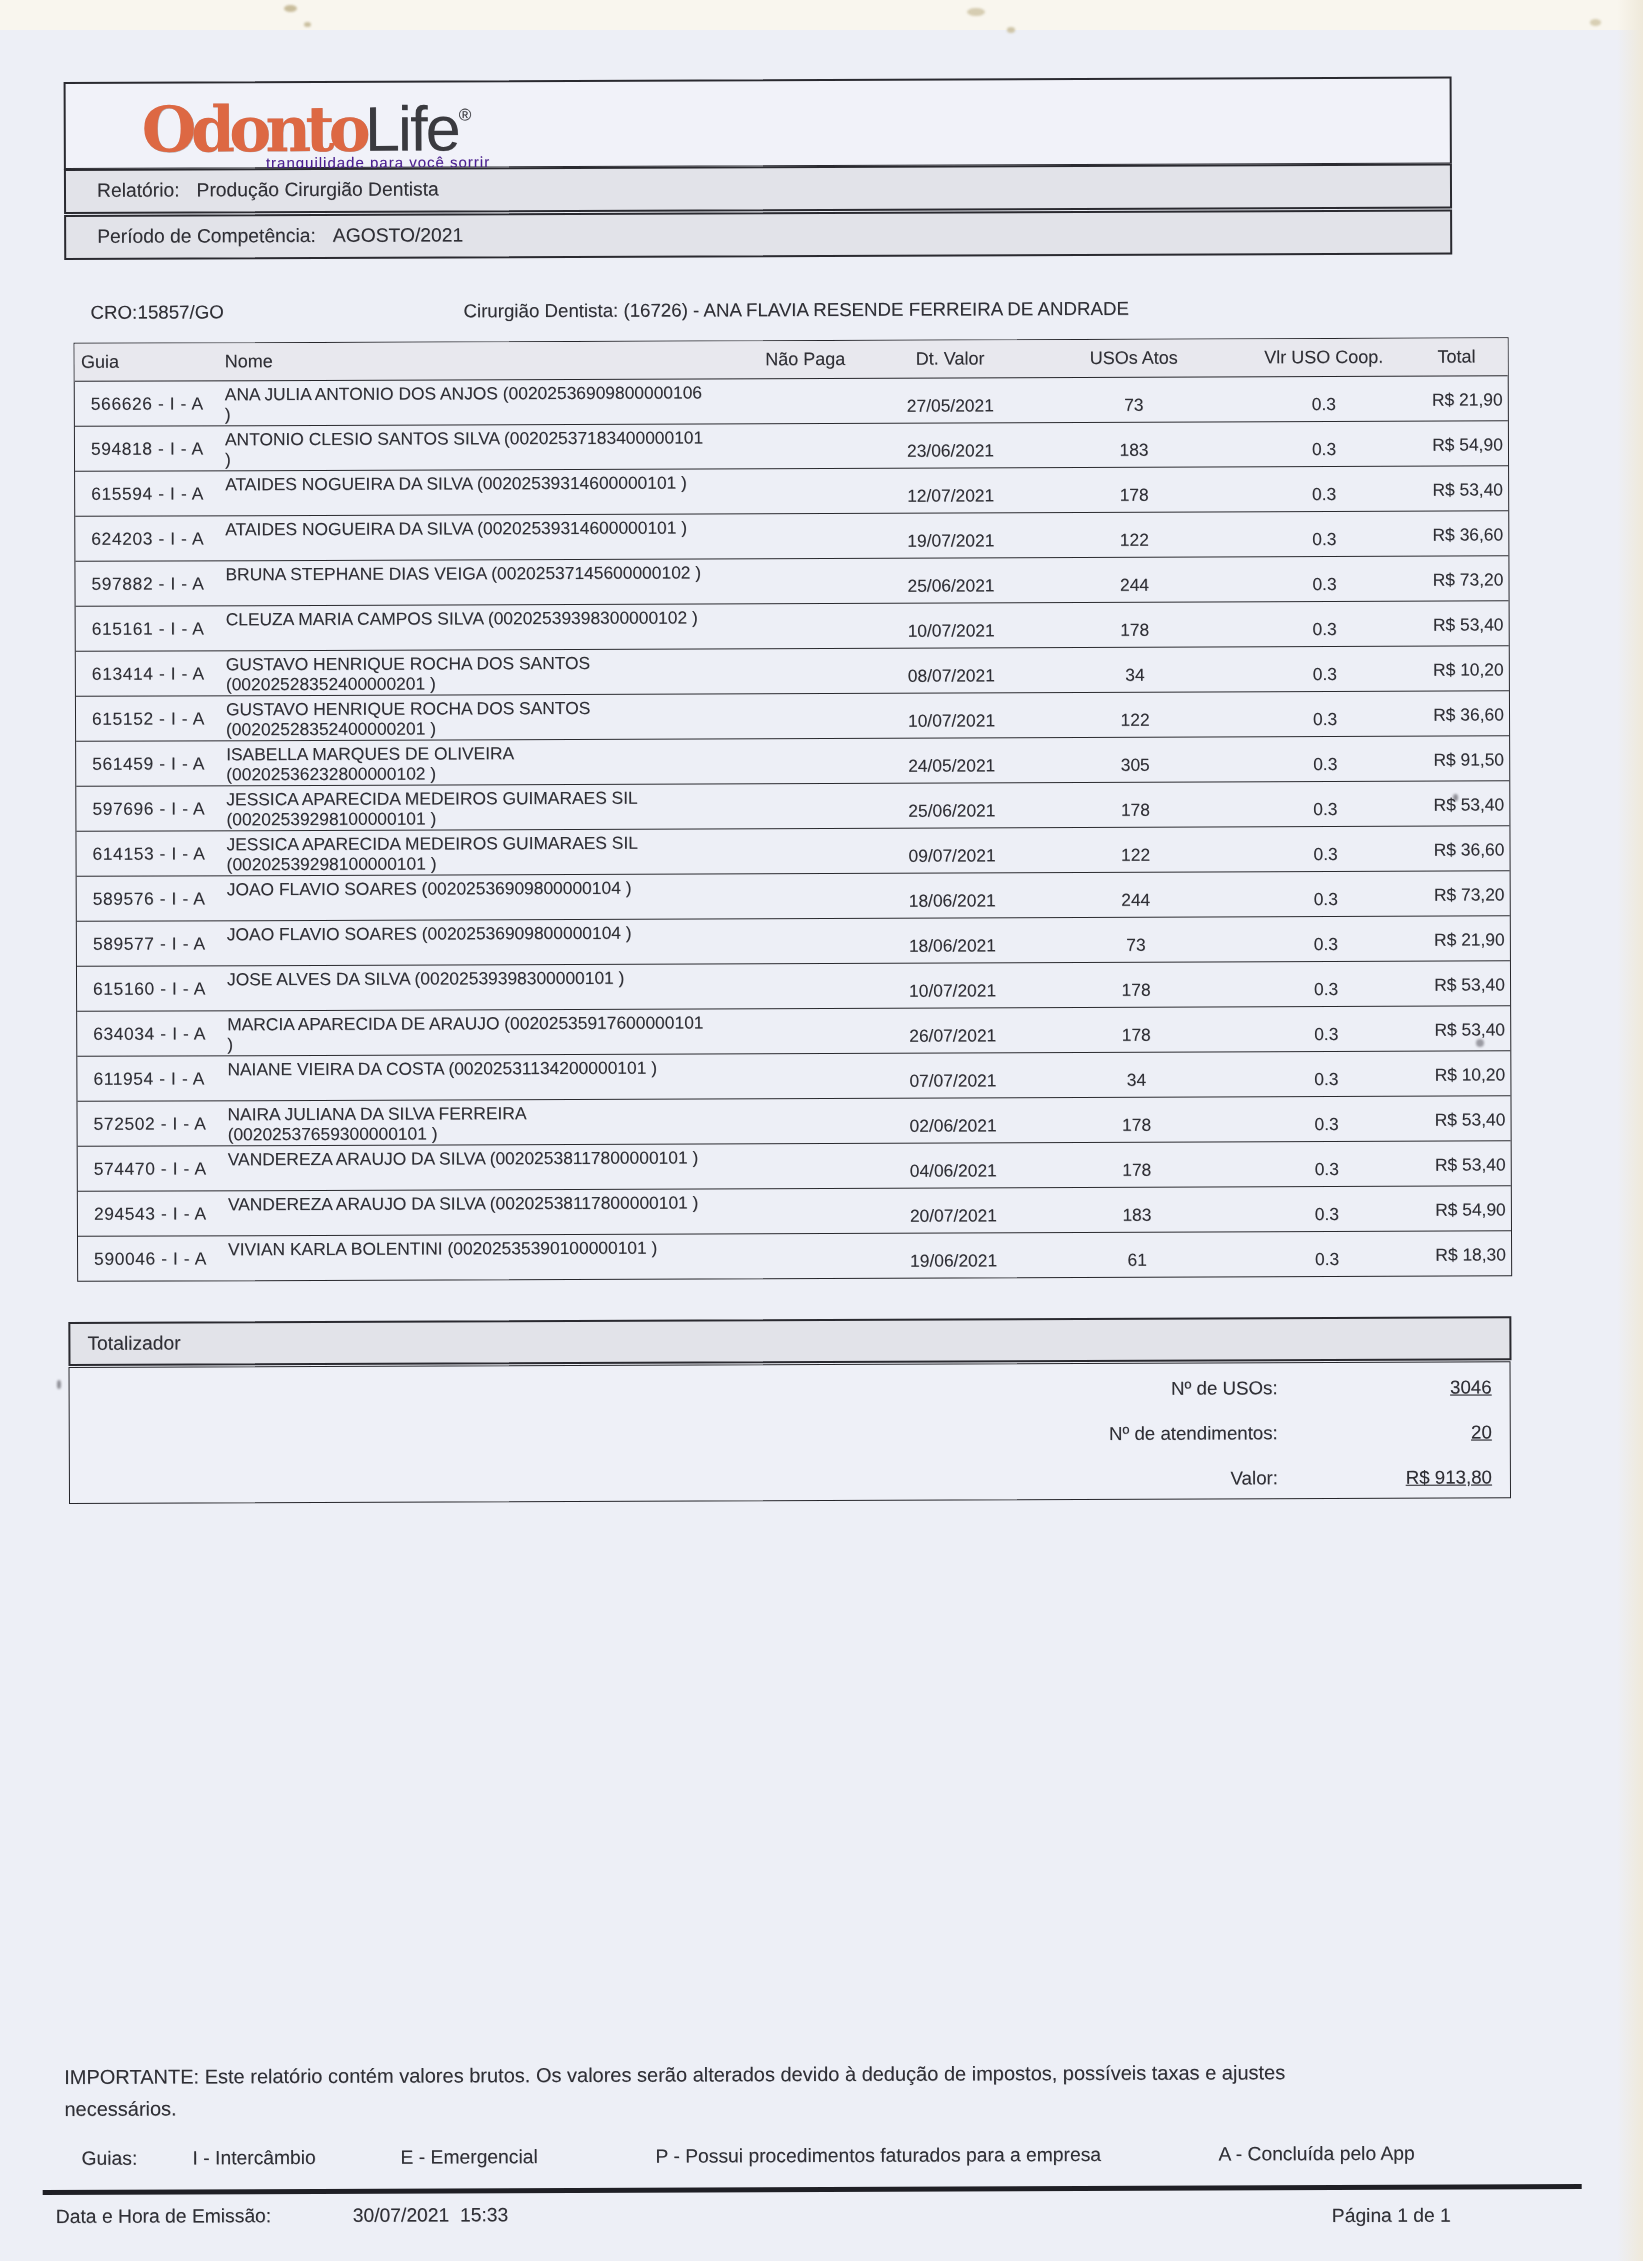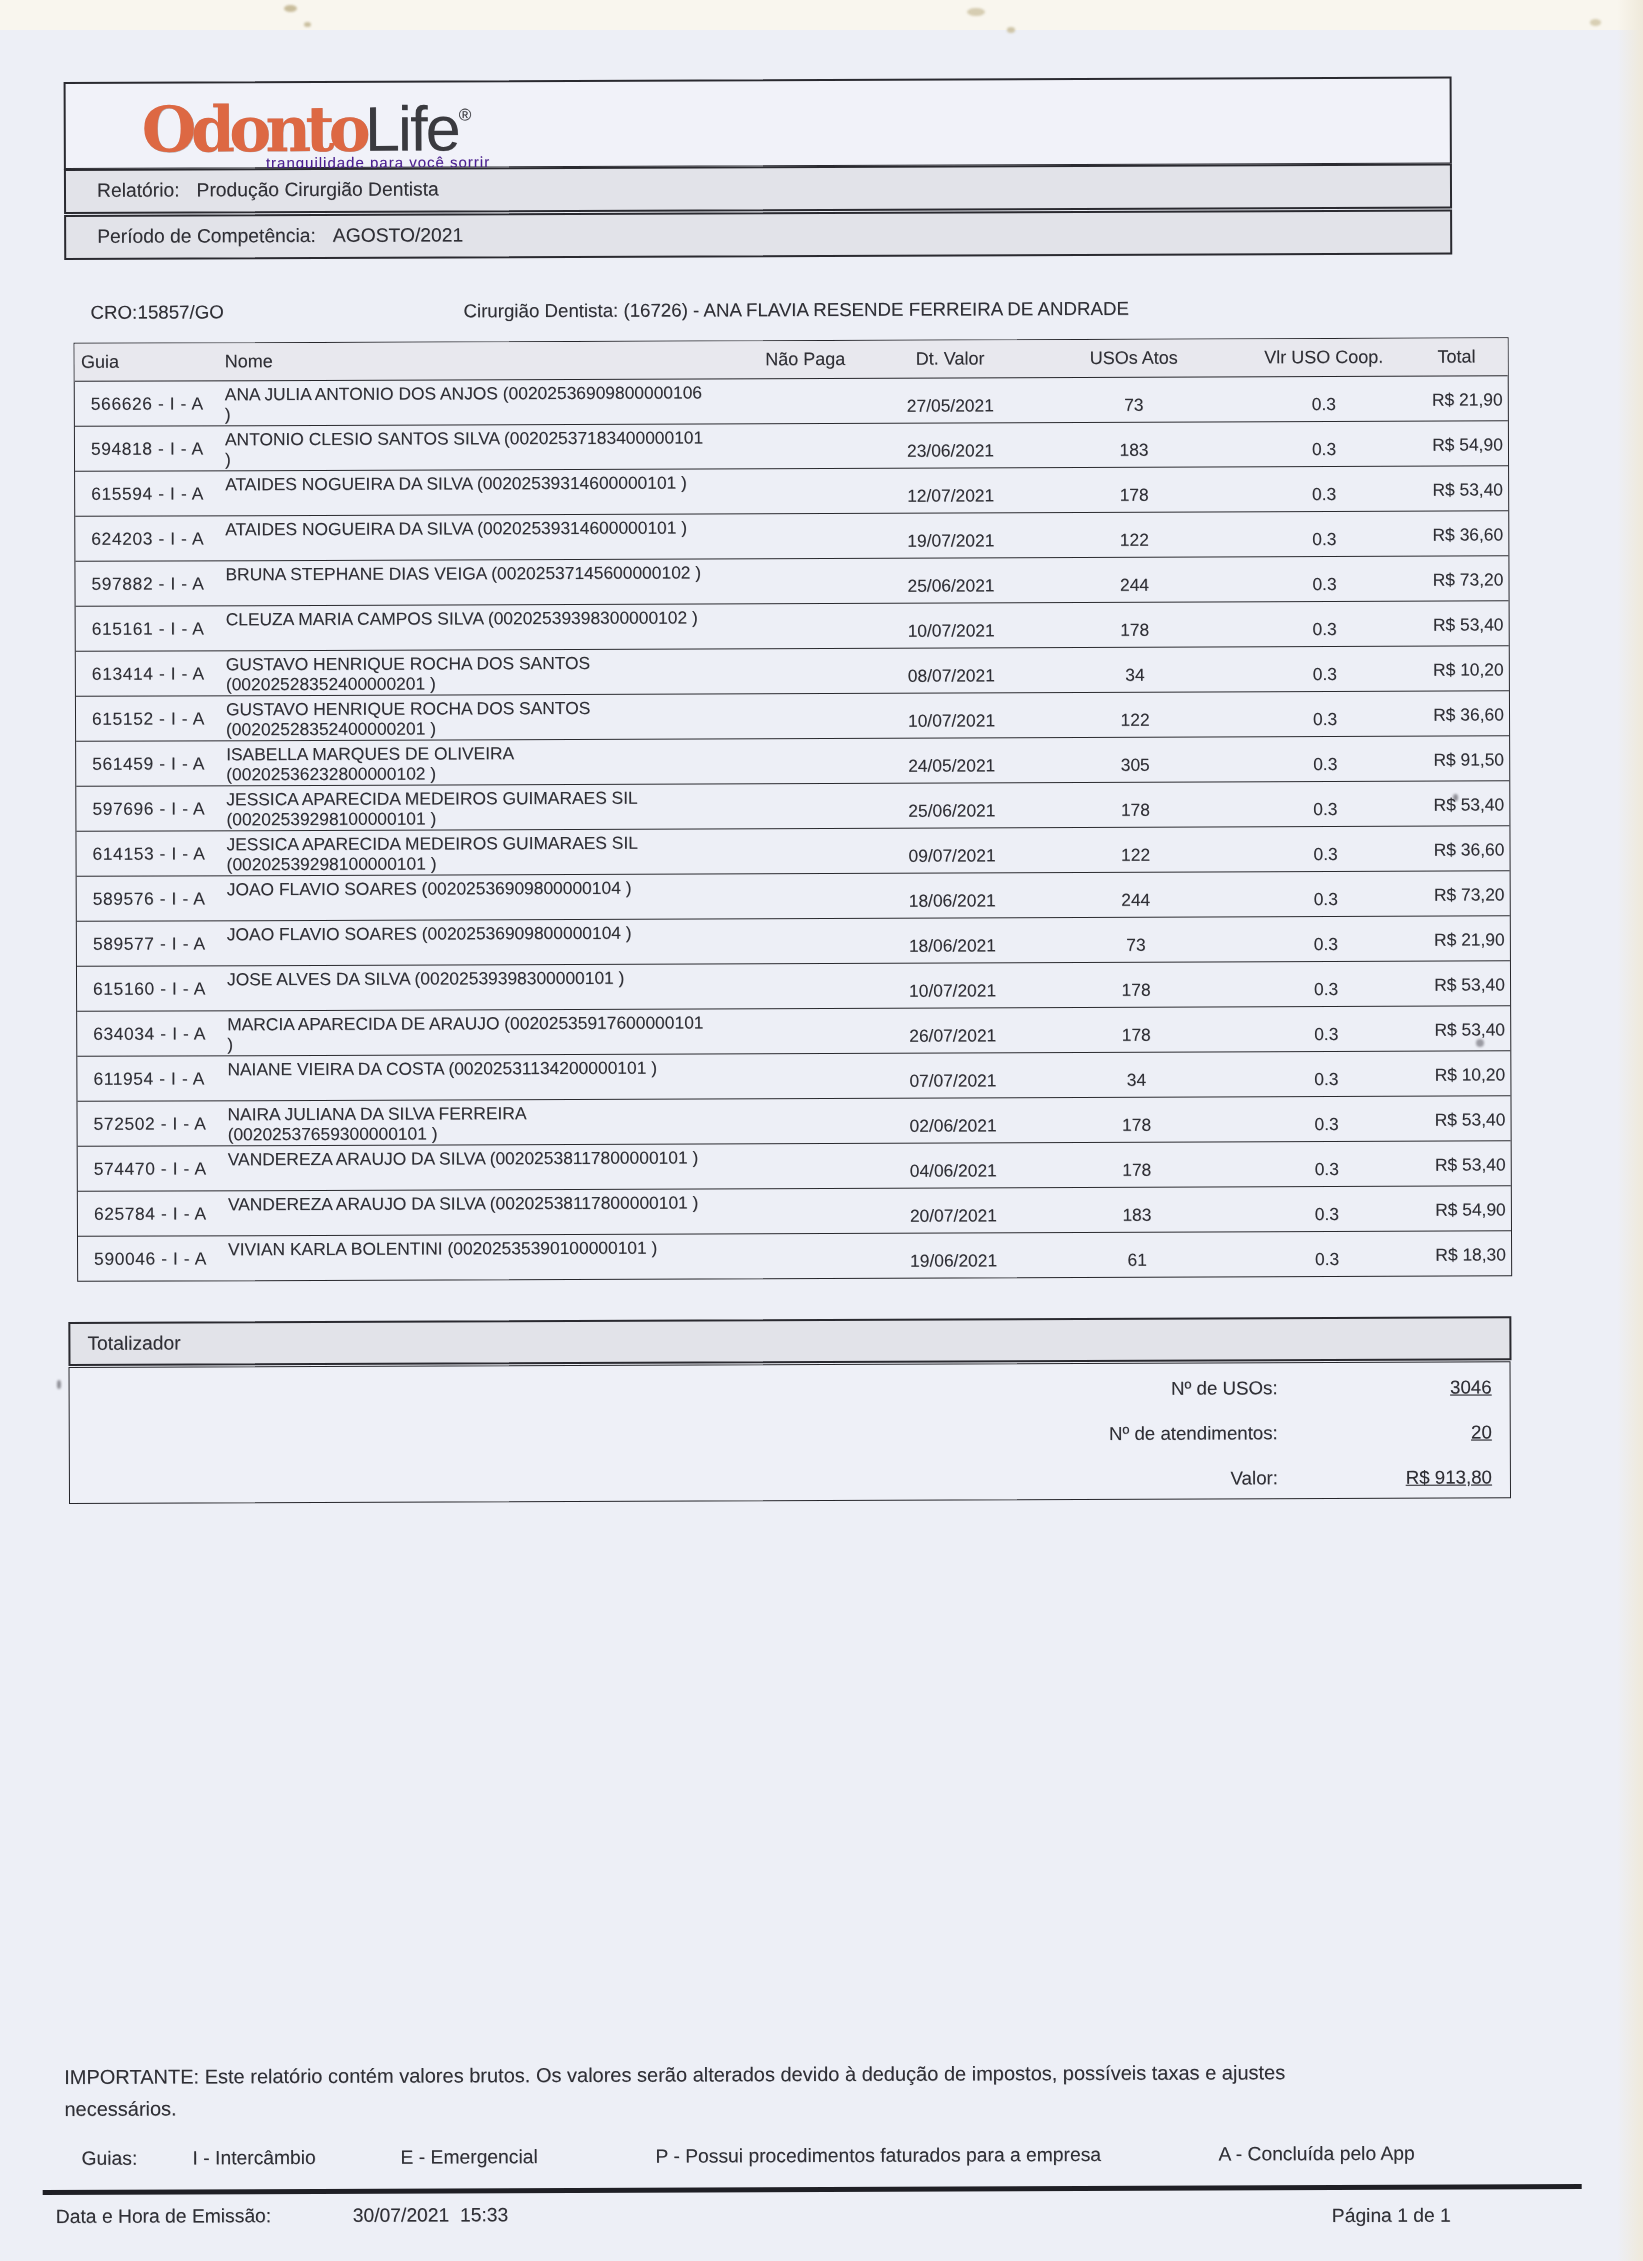--- a/index.html
+++ b/index.html
@@ -330,21 +330,21 @@
             <div class="cell-nome">
               <div>VANDEREZA ARAUJO DA SILVA (00202538117800000101 )</div>
             </div>
             <div class="cell-naopaga"></div>
             <div class="cell-date">04/06/2021</div>
             <div class="cell-usos">178</div>
             <div class="cell-coop">0.3</div>
             <div class="cell-total">R$ 53,40</div>
           </div>
           <div class="row grid-cols">
-            <div class="cell-guia">625784 - I - A</div>
+            <div class="cell-guia">294543 - I - A</div>
             <div class="cell-nome">
               <div>VANDEREZA ARAUJO DA SILVA (00202538117800000101 )</div>
             </div>
             <div class="cell-naopaga"></div>
             <div class="cell-date">20/07/2021</div>
             <div class="cell-usos">183</div>
             <div class="cell-coop">0.3</div>
             <div class="cell-total">R$ 54,90</div>
           </div>
           <div class="row grid-cols">

